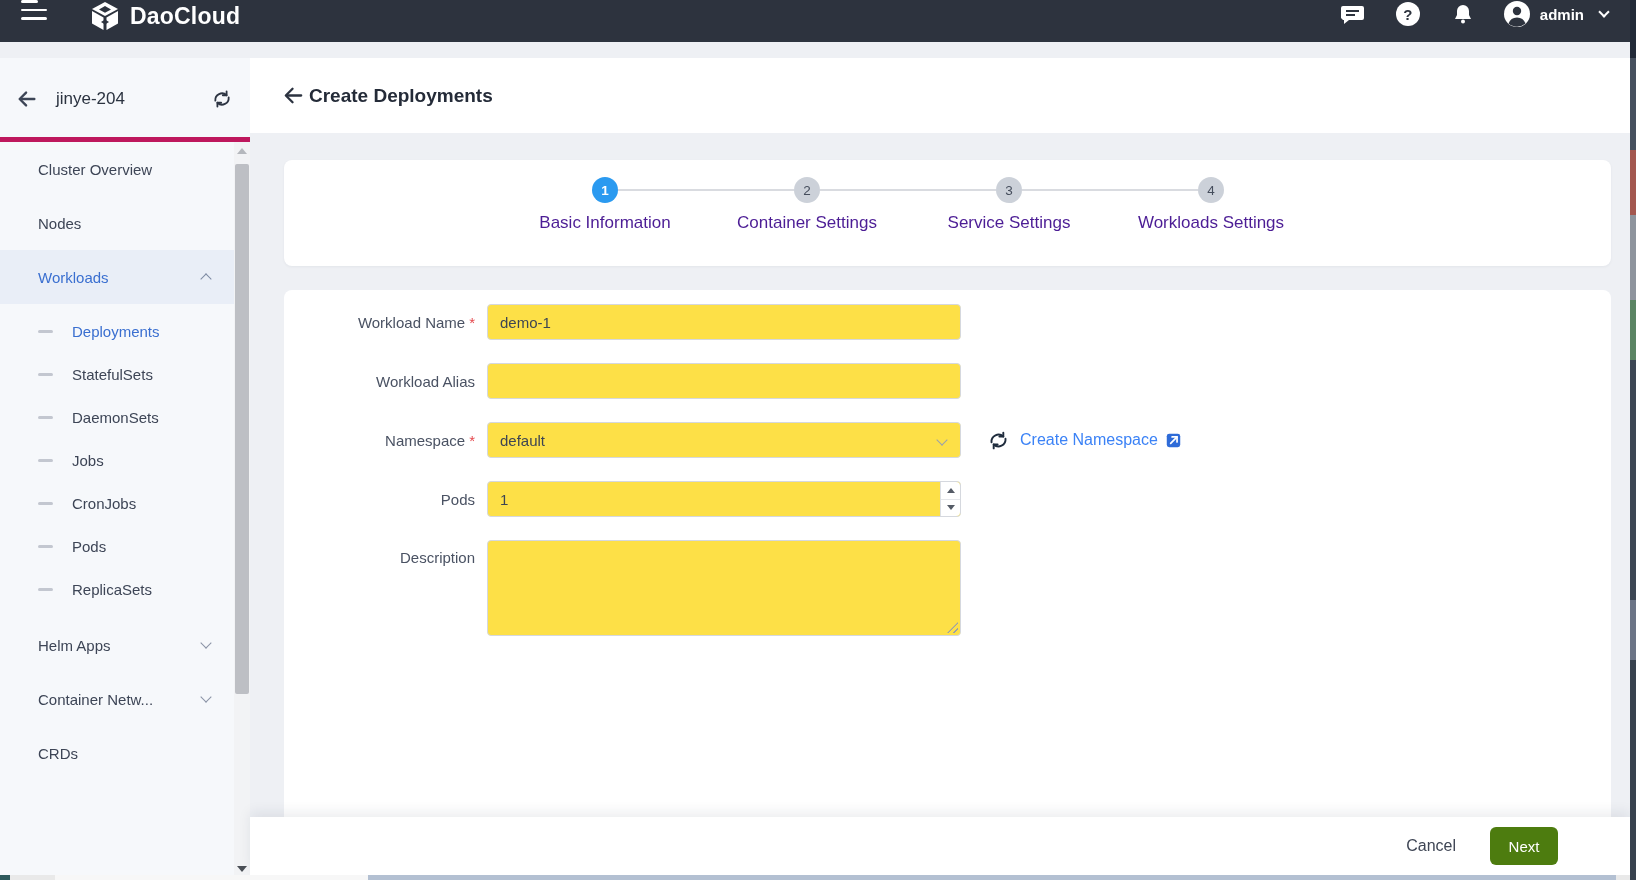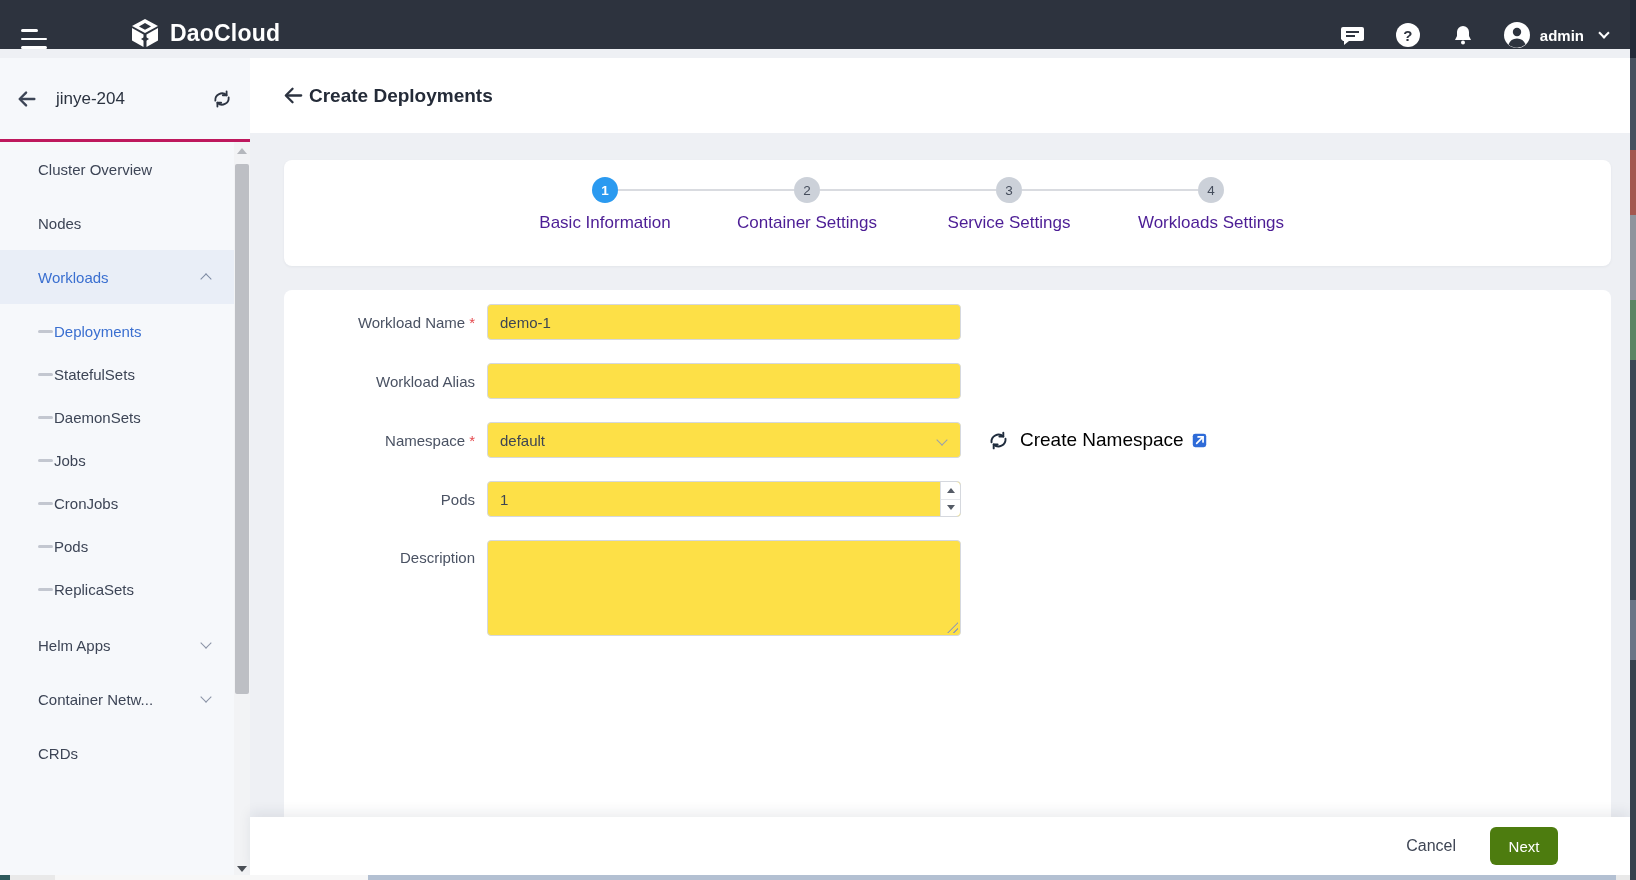--- a/index.html
+++ b/index.html
@@ -3,22 +3,22 @@
 <meta charset="utf-8">
 <style>
   * { margin:0; padding:0; box-sizing:border-box; }
   html,body { width:1636px; height:880px; overflow:hidden; }
   body {
     font-family:"Liberation Sans", sans-serif;
     background:#eef0f4; position:relative; color:#3d4556;
   }
 
   
-  .topbar { position:absolute; left:0; top:0; width:1636px; height:49px;
-    background:#2d333e; display:flex; align-items:flex-end; z-index:30;gap:40px; }
+  .topbar { position:absolute; left:0; top:0; width:1636px; height:42px;
+    background:#2d333e; display:flex; align-items:flex-start; z-index:30; }
   .hamburger { width:26px; height:20px; margin-left:21px; cursor:pointer;
     display:flex; flex-direction:column; justify-content:space-between; }
   .hamburger i { display:block; height:2.6px; background:#fff; border-radius:2px; }
   .hamburger i:nth-child(1){ width:17px; }
   .hamburger i:nth-child(2){ width:26px; }
   .hamburger i:nth-child(3){ width:26px; }
   .brand { display:flex; align-items:center; margin-left:42px; }
   .brand-text { color:#fff; font-size:23px; font-weight:700; margin-left:9px; letter-spacing:.2px; }
   .topbar-right { margin-left:auto; display:flex; align-items:center; padding-right:28px; }
   .tb-icon { width:26px; height:26px; display:flex; align-items:center; justify-content:center;
@@ -26,28 +26,28 @@
   .help-circle { width:24px; height:24px; border-radius:50%; background:#fff; color:#2d333e;
     font-weight:700; font-size:15px; display:flex; align-items:center; justify-content:center; }
   .user-chip { display:flex; align-items:center; margin-left:27px; cursor:pointer; }
   .user-name { color:#fff; font-size:15px; font-weight:600; margin-left:9px; }
   .chev { display:inline-block; width:8px; height:8px; border-right:2px solid #fff;
     border-bottom:2px solid #fff; transform:rotate(45deg); margin-left:16px; margin-top:-4px; }
 
   
   .sidebar { position:absolute; left:0; top:58px; width:250px; bottom:0;
     background:#f6f8fb; z-index:10; }
-  .sidebar-header { height:84px; position:relative; border-bottom:3px solid #be185d; }
+  .sidebar-header { height:84px; position:relative; border-bottom:5px solid #be185d; }
   .sb-back { position:absolute; left:16px; top:30px; cursor:pointer; }
   .sb-cluster { position:absolute; left:56px; top:31px; font-size:17px; color:#2b3340; font-weight:500; }
   .sb-swap { position:absolute; right:18px; top:31px; cursor:pointer; }
   .nav { padding-top:0; }
   .nav-parent { height:54px; display:flex; align-items:center; padding-left:38px;
     font-size:15px; color:#3d4556; position:relative; cursor:pointer; }
-  .nav-child { height:43px; display:flex; align-items:center; padding-left:54px;
+  .nav-child { height:43px; display:flex; align-items:center; padding-left:72px;
     font-size:15px; color:#3d4556; position:relative; cursor:pointer; }
   .nav-child .dash { position:absolute; left:38px; width:15px; height:3px;
     background:#c3c7d0; border-radius:2px; }
   .nav-children { margin-top:6px; margin-bottom:7px; }
   .nav-parent.active-parent { background:#e9eef7; color:#3a6fd0; }
   .nav-child.active-child { color:#3a6fd0; }
   .nav-chev { position:absolute; right:40px; width:8px; height:8px;
     border-right:1.6px solid #8a93a5; border-bottom:1.6px solid #8a93a5; }
   .nav-chev.up { transform:rotate(225deg); margin-top:4px; }
   .nav-chev.down { transform:rotate(45deg); margin-top:-4px; }
@@ -101,21 +101,21 @@
   .spin-btn.up { border-bottom:1px solid #e4e6ea; }
   .tri-up { width:0; height:0; border-left:4px solid transparent; border-right:4px solid transparent;
     border-bottom:5px solid #555b66; }
   .tri-down { width:0; height:0; border-left:4px solid transparent; border-right:4px solid transparent;
     border-top:5px solid #555b66; }
   .textarea { height:96px; padding:8px 12px; resize:none; outline:none; display:block; }
   .resize-grip { position:absolute; right:3px; bottom:3px; width:11px; height:11px; cursor:nwse-resize;
     background:repeating-linear-gradient(-45deg, transparent 0 2.5px, #9aa0a8 2.5px 4px);
     clip-path:polygon(100% 0, 100% 100%, 0 100%); }
   .ns-extras { display:flex; align-items:center; margin-left:27px; }
-  .ns-link { color:#000000; font-size:19px; margin-left:11px; cursor:pointer; }
+  .ns-link { color:#3b82f6; font-size:16px; margin-left:11px; cursor:pointer; }
   .ext-icon { margin-left:7px; display:flex; }
 
   
   .footer { position:absolute; left:0; right:0; bottom:5px; height:58px; background:#fff;
     box-shadow:0 -5px 12px rgba(30,40,60,.08); display:flex; align-items:center;
     justify-content:flex-end; padding-right:72px; z-index:20; }
   .btn-cancel { font-size:16px; color:#3e4554; background:none; border:none; cursor:pointer;
     font-family:"Liberation Sans", sans-serif; }
   .btn-next { margin-left:34px; width:68px; height:38px; background:#4d7c0f; color:#fff;
     border:none; border-radius:6px; font-size:15px; cursor:pointer;

